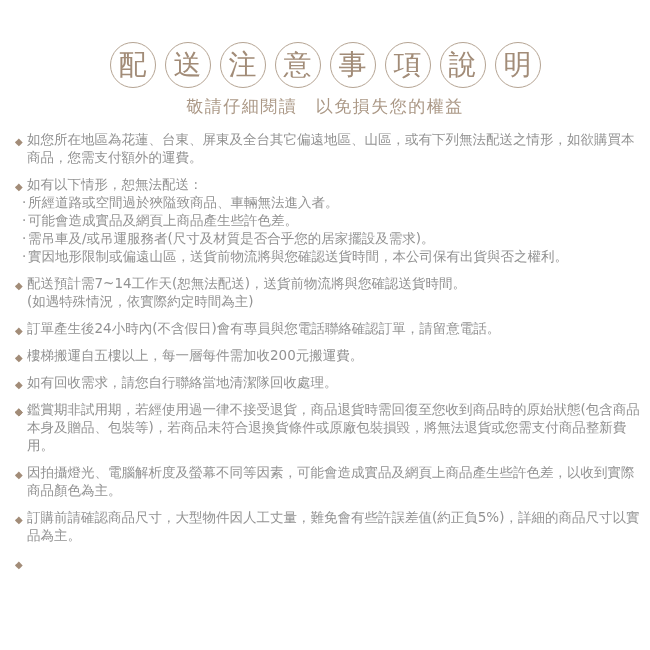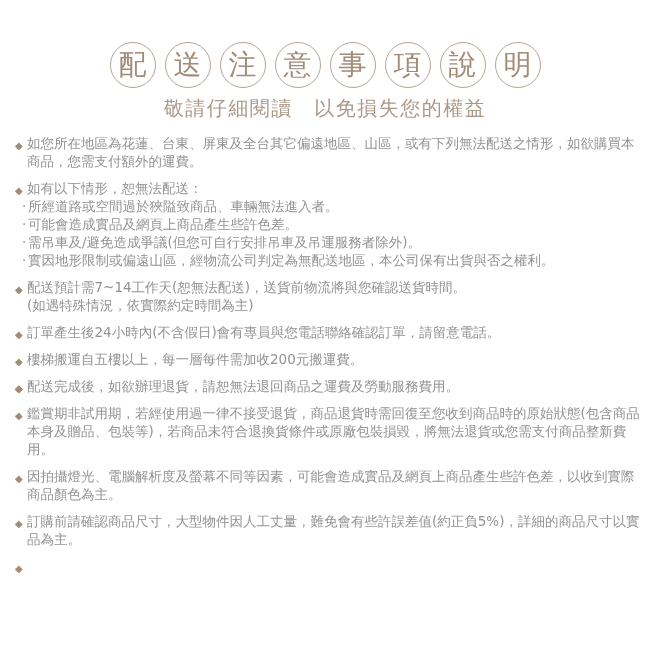--- a/index.html
+++ b/index.html
@@ -35,21 +35,21 @@
     font-size: 28px;
     line-height: 1;
     display: flex;
     align-items: center;
     justify-content: center;
   }
   .subtitle {
     margin-top: 7px;
     text-align: center;
     color: #ab9886;
-    font-size: 20px;
+    font-size: 17px;
     letter-spacing: 1.5px;
   }
   .notices {
     margin-top: 12px;
     color: #929292;
     font-size: 13.5px;
     line-height: 18px;
   }
   .notice {
     position: relative;
@@ -106,24 +106,24 @@
     <div class="notice">
       <span class="bullet">◆</span>
       <span>如有以下情形，恕無法配送：</span>
       <div class="sub-item">
         <span class="sub-bullet">·</span><span>所經道路或空間過於狹隘致商品、車輛無法進入者。</span>
       </div>
       <div class="sub-item">
         <span class="sub-bullet">·</span><span>可能會造成實品及網頁上商品產生些許色差。</span>
       </div>
       <div class="sub-item">
-        <span class="sub-bullet">·</span><span>需吊車及/避免造成爭議(但您可自行安排吊車及吊運服務者除外)。</span>
+        <span class="sub-bullet">·</span><span>需吊車及/或吊運服務者(尺寸及材質是否合乎您的居家擺設及需求)。</span>
       </div>
       <div class="sub-item">
-        <span class="sub-bullet">·</span><span>實因地形限制或偏遠山區，經物流公司判定為無配送地區，本公司保有出貨與否之權利。</span>
+        <span class="sub-bullet">·</span><span>實因地形限制或偏遠山區，送貨前物流將與您確認送貨時間，本公司保有出貨與否之權利。</span>
       </div>
     </div>
 
     <div class="notice">
       <span class="bullet">◆</span>
       <span>配送預計需7~14工作天(恕無法配送)，送貨前物流將與您確認送貨時間。</span>
       <div class="note-line">(如遇特殊情況，依實際約定時間為主)</div>
     </div>
 
     <div class="notice">
@@ -131,29 +131,29 @@
       <span>訂單產生後24小時內(不含假日)會有專員與您電話聯絡確認訂單，請留意電話。</span>
     </div>
 
     <div class="notice">
       <span class="bullet">◆</span>
       <span>樓梯搬運自五樓以上，每一層每件需加收200元搬運費。</span>
     </div>
 
     <div class="notice">
       <span class="bullet">◆</span>
+      <span>如有回收需求，請您自行聯絡當地清潔隊回收處理。</span>
     </div>
 
     <div class="notice">
       <span class="bullet">◆</span>
     </div>
 
     <div class="notice">
       <span class="bullet">◆</span>
-      <span>配送完成後，如欲辦理退貨，請恕無法退回商品之運費及勞動服務費用。</span>
     </div>
 
     <div class="notice">
       <span class="bullet">◆</span>
       <span>鑑賞期非試用期，若經使用過一律不接受退貨，商品退貨時需回復至您收到商品時的原始狀態(包含商品本身及贈品、包裝等)，若商品未符合退換貨條件或原廠包裝損毀，將無法退貨或您需支付商品整新費用。</span>
     </div>
 
     <div class="notice">
       <span class="bullet">◆</span>
       <span>因拍攝燈光、電腦解析度及螢幕不同等因素，可能會造成實品及網頁上商品產生些許色差，以收到實際商品顏色為主。</span>

